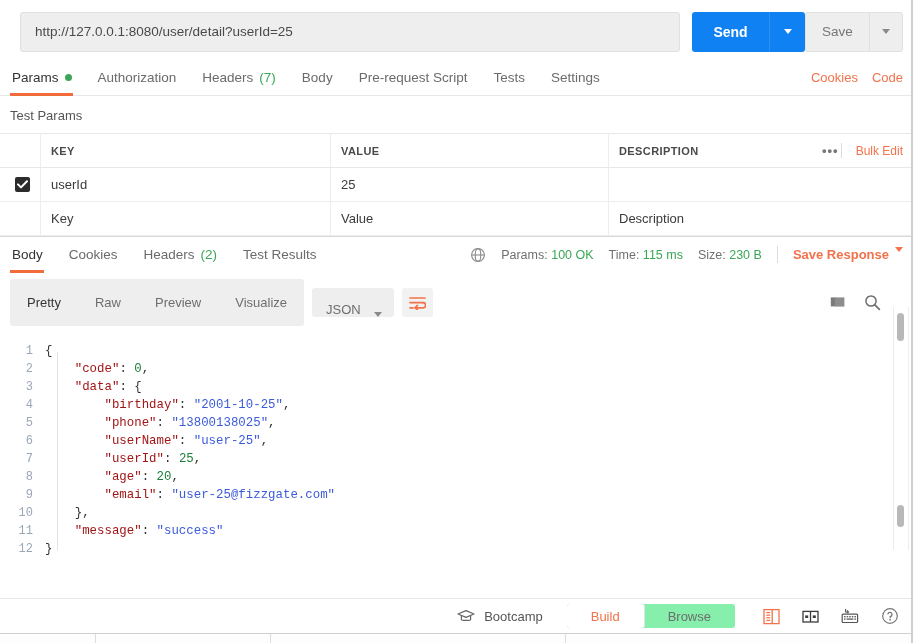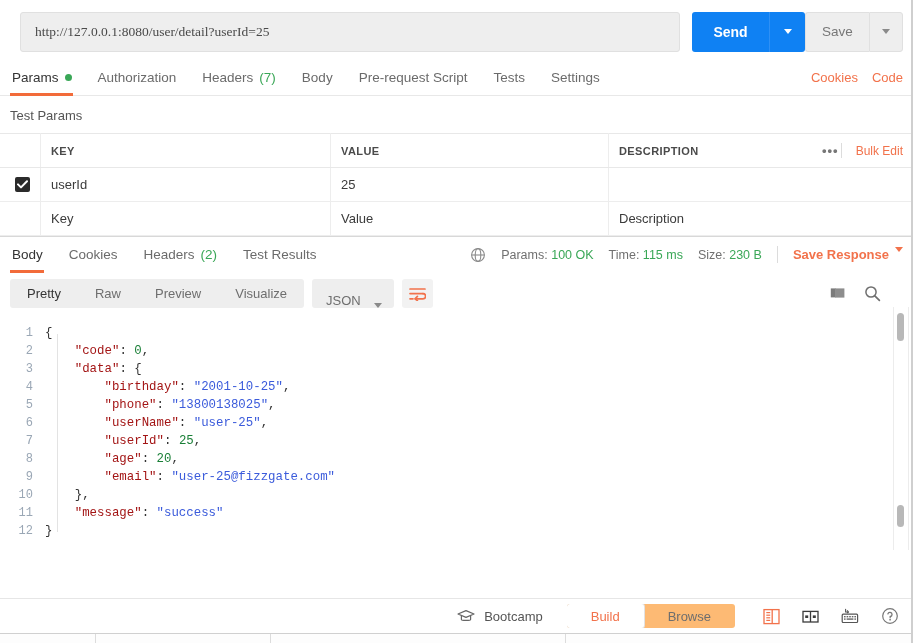--- a/index.html
+++ b/index.html
@@ -52,21 +52,20 @@
     margin-left: 10px;
     background: #eeeeee;
     border: 1px solid #e0e0e0;
     border-radius: 3px;
     display: flex; align-items: center;
     padding: 0 14px;
     font-size: 13.5px;
     color: #4a4a4a;
     overflow: hidden;
     white-space: nowrap;
-    font-family: Liberation Serif, serif;
   }
   .send-group { display: flex; margin-left: 12px; }
   .send-btn {
     height: 40px; width: 77px;
     background: #0f81f3;
     border: none;
     border-radius: 3px 0 0 3px;
     color: #fff; font-weight: bold; font-size: 14px;
     font-family: "Liberation Sans", sans-serif;
     cursor: pointer;
@@ -231,21 +230,21 @@
   .viewer-bar {
     display: flex; align-items: center;
     padding: 7px 10px 8px 10px;
     gap: 8px;
   }
   .seg {
     display: flex;
     background: #eeeeee;
     border-radius: 3px;
     overflow: hidden;
-    height: 29px;
+    height: 47px;
   }
   .seg .sbtn {
     font-size: 13px; color: #6e6e6e;
     padding: 0 17px;
     display: flex; align-items: center;
     cursor: pointer;
   }
   .seg .sbtn.active { color: #353535; }
   .fmt-select {
     background: #eeeeee; border-radius: 3px;
@@ -335,21 +334,21 @@
     gap: 0;
   }
   .boot {
     display: flex; align-items: center; gap: 9px;
     font-size: 13px; color: #555;
     cursor: pointer;
     margin-right: 24px;
   }
   .bb-seg {
     display: flex; height: 24px;
-    background: #fdba74; border-radius: 3px;
+    background: #86efac; border-radius: 3px;
     overflow: hidden;
     margin-right: 28px;
   }
   .bb-seg div {
     font-size: 13px;
     padding: 0 24px;
     display: flex; align-items: center;
     cursor: pointer;
     color: #6e6e6e;
   }

